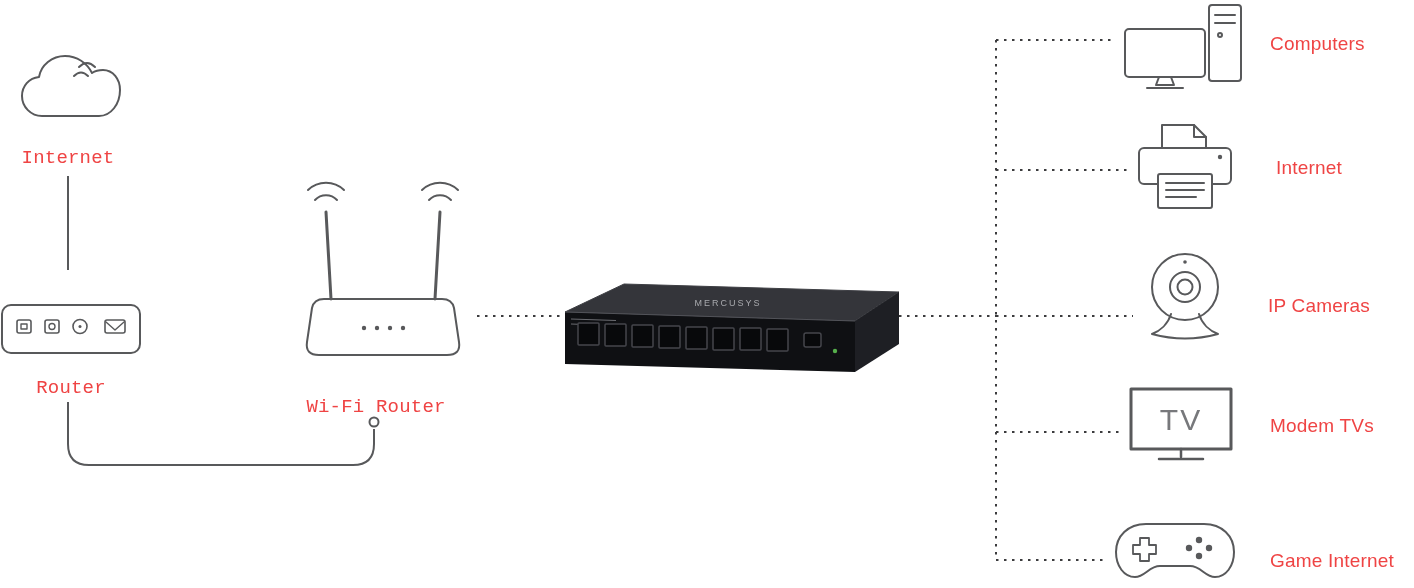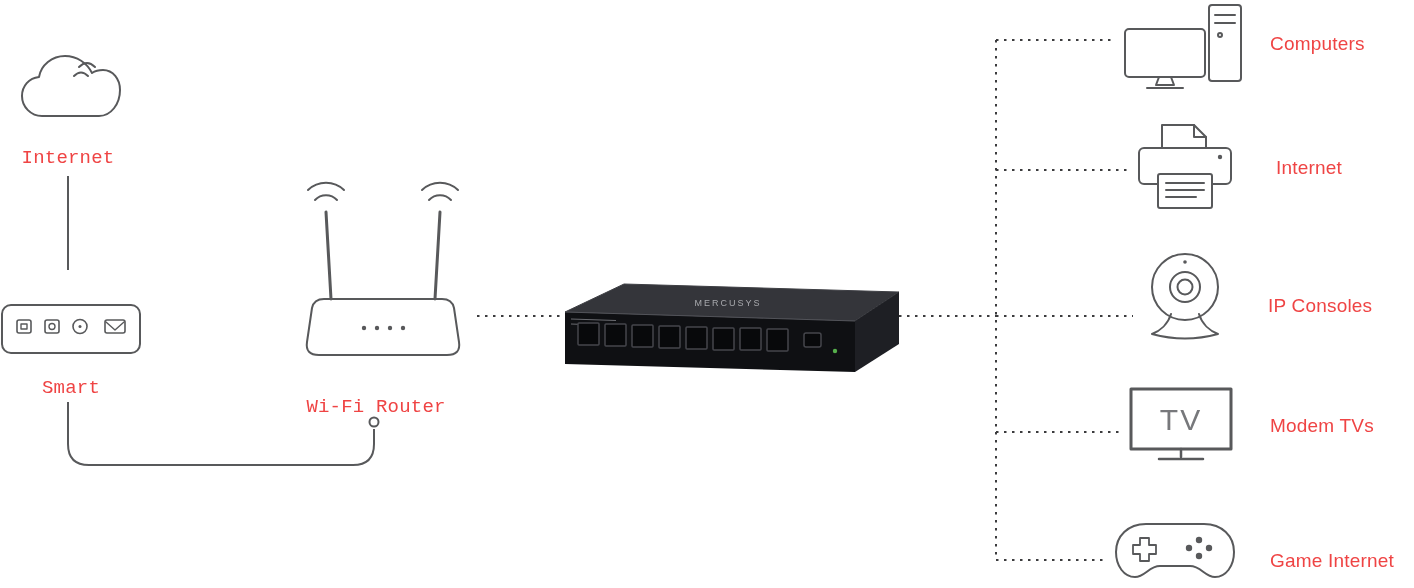--- a/index.html
+++ b/index.html
@@ -57,21 +57,21 @@
     <rect x="2" y="12" width="138" height="48" rx="9"></rect>
     <rect x="17" y="27" width="14" height="13" rx="2" stroke-width="1.6"></rect>
     <rect x="21" y="31" width="6" height="5" stroke-width="1.4"></rect>
     <rect x="45" y="27" width="14" height="13" rx="2" stroke-width="1.6"></rect>
     <circle cx="52" cy="33.5" r="3" stroke-width="1.4"></circle>
     <circle cx="80" cy="33.5" r="7" stroke-width="1.6"></circle>
     <circle cx="80" cy="33.5" r="1.5" fill="#58595b" stroke="none"></circle>
     <rect x="105" y="27" width="20" height="13" rx="2" stroke-width="1.6"></rect>
     <path d="M 106 29 L 115 37 L 124 29" stroke-width="1.4"></path>
   </svg>
-  <div class="label centered" style="left:11px;top:377px;width:120px">Smart</div>
+  <div class="label centered" style="left:11px;top:377px;width:120px">Router</div>
 
   <svg class="abs" style="left:290px;top:178px" width="175" height="195" viewBox="0 0 175 195" fill="none" stroke="#58595b" stroke-width="2" stroke-linecap="round" stroke-linejoin="round">
 
     <path d="M 36 34 L 41 121" stroke-width="3"></path>
     <path d="M 150 34 L 145 121" stroke-width="3"></path>
 
     <path d="M 25 22 A 15 15 0 0 1 47 22"></path>
     <path d="M 18 12 A 26 26 0 0 1 54 12"></path>
 
     <path d="M 139 22 A 15 15 0 0 1 161 22"></path>
@@ -138,21 +138,21 @@
   </svg>
   <div class="label" style="left:1276px;top:157px">Internet</div>
 
   <svg class="abs" style="left:1140px;top:250px" width="90" height="92" viewBox="0 0 90 92" fill="none" stroke="#58595b" stroke-width="2" stroke-linecap="round" stroke-linejoin="round">
     <circle cx="45" cy="37" r="33"></circle>
     <circle cx="45" cy="37" r="15"></circle>
     <circle cx="45" cy="37" r="7.5"></circle>
     <circle cx="45" cy="12" r="1.8" fill="#58595b" stroke="none"></circle>
     <path d="M 31 64 C 28 74 20 81 12 84 C 34 90 56 90 78 84 C 70 81 62 74 59 64"></path>
   </svg>
-  <div class="label" style="left:1268px;top:295px">IP Consoles</div>
+  <div class="label" style="left:1268px;top:295px">IP Cameras</div>
 
   <svg class="abs" style="left:1128px;top:383px" width="106" height="88" viewBox="0 0 106 88" fill="none" stroke="#58595b" stroke-linecap="round" stroke-linejoin="round">
     <rect x="3" y="6" width="100" height="60" stroke-width="3"></rect>
     <text x="53" y="47" text-anchor="middle" font-family="Liberation Sans, sans-serif" font-size="30" letter-spacing="2" fill="#77787b" stroke="none">TV</text>
     <line x1="53" y1="66" x2="53" y2="74" stroke-width="2.5"></line>
     <line x1="31" y1="76" x2="75" y2="76" stroke-width="2.5"></line>
   </svg>
   <div class="label" style="left:1270px;top:415px">Modem TVs</div>
 
   <svg class="abs" style="left:1112px;top:514px" width="126" height="72" viewBox="0 0 126 72" fill="none" stroke="#58595b" stroke-width="2" stroke-linecap="round" stroke-linejoin="round">

